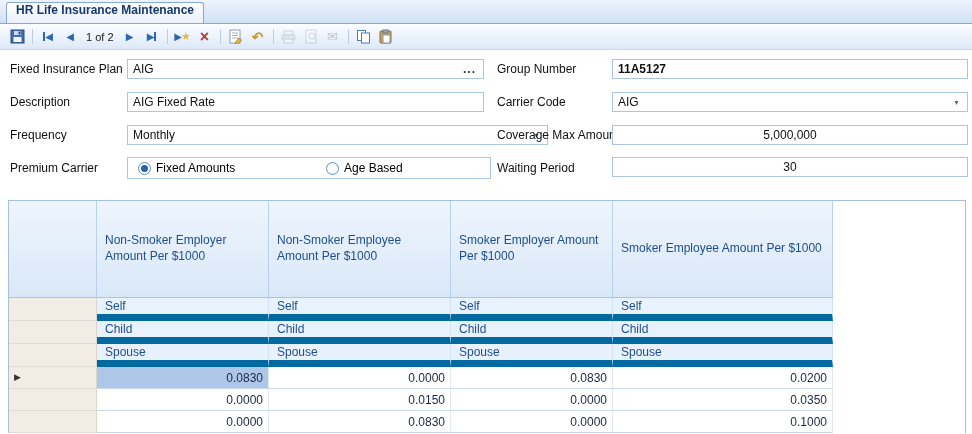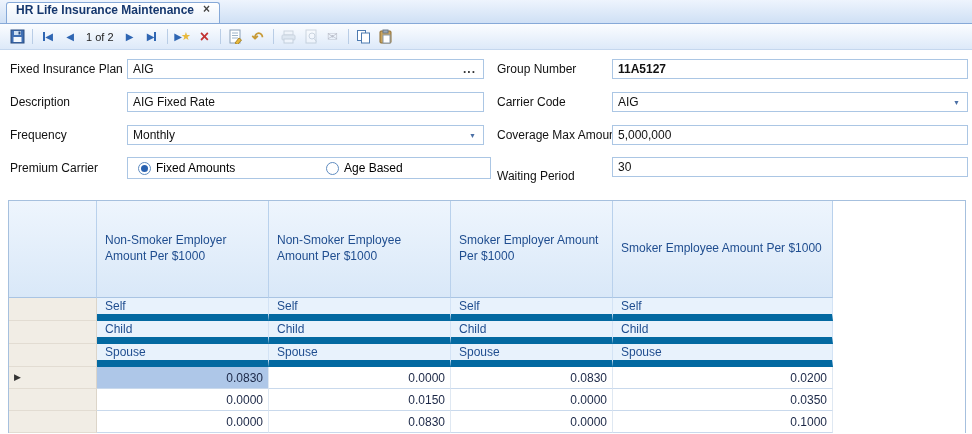--- a/index.html
+++ b/index.html
@@ -5,43 +5,43 @@
   html,body{margin:0;padding:0;}
   body{
     width:972px;height:434px;position:relative;overflow:hidden;
     font-family:"Liberation Sans",sans-serif;font-size:12px;background:#fff;
   }
   
   .tabstrip{position:absolute;left:0;top:0;width:100%;height:23px;
     background:linear-gradient(#eef4fd,#cfe0f5);border-bottom:1px solid #86a9d8;}
   .tab{position:absolute;left:6px;top:2px;height:21px;box-sizing:border-box;
     background:linear-gradient(#ffffff,#e9f1fb);border:1px solid #86a9d8;border-bottom:none;
-    border-radius:3px 3px 0 0;display:flex;align-items:flex-start;gap:9px;padding:0 9px;
-    color:#15376e;font-weight:bold;}
+    border-radius:3px 3px 0 0;display:flex;align-items:center;gap:9px;padding:0 9px;
+    color:#15376e;font-weight:bold;flex-direction:column;}
   .tab-close{font-weight:bold;color:#444;font-size:12px;cursor:pointer;line-height:1;}
   
   .toolbar{position:absolute;left:0;top:24px;width:100%;height:26px;box-sizing:border-box;
     background:linear-gradient(#fbfdff,#dde9f9);border-bottom:1px solid #c5d7ee;
     display:flex;align-items:center;padding-left:6px;}
   .tbtn{display:flex;align-items:center;justify-content:center;min-width:22px;height:20px;
     background:none;border:none;padding:0 1px;margin:0;cursor:pointer;}
   .sep{width:1px;height:15px;background:#b9cde6;margin:0 4px;display:inline-block;}
   .nav{color:#2f66b3;font-size:10px;line-height:1;}
   .endbar{width:2px;height:9px;background:#2f66b3;display:inline-block;}
   .recpos{font-size:11px;color:#222;padding:0 5px;white-space:nowrap;}
   .x-del{color:#c23232;font-size:16px;font-weight:bold;line-height:1;}
   .undo{color:#c79a36;font-size:14px;font-weight:bold;line-height:1;}
   .mail{color:#667;font-size:13px;line-height:1;}
   .star{color:#e8b93c;font-size:11px;line-height:1;margin-left:-1px;}
   .disabled{opacity:.35;}
   
   .flabel{position:absolute;color:#111;white-space:nowrap;}
   .input{position:absolute;height:20px;border:1px solid #abc6e4;font-family:inherit;font-size:12px;
     padding:0 5px;color:#111;box-sizing:border-box;background:#fff;outline:none;}
-  .right{text-align:left;}
+  .right{text-align:center;}
   .wrap{position:absolute;height:20px;border:1px solid #abc6e4;background:#fff;box-sizing:border-box;
     display:flex;align-items:center;}
   .wrap input{flex:1;min-width:0;border:none;outline:none;height:100%;padding:0 5px;
     font-family:inherit;font-size:12px;color:#111;background:transparent;}
   .ellipsis{padding:0 7px;color:#333;font-weight:bold;letter-spacing:1px;cursor:pointer;}
   .dd-value{flex:1;padding-left:5px;color:#111;}
   .dd-arrow{font-size:7px;color:#4a6fa5;padding:0 7px;cursor:pointer;}
   .pm-box{position:absolute;height:22px;border:1px solid #abc6e4;background:#fff;box-sizing:border-box;
     display:flex;align-items:center;}
   .radio-group{display:flex;align-items:center;gap:5px;margin-left:10px;}
@@ -163,21 +163,21 @@
 <span class="flabel" style="left:10px;top:62px;">Fixed Insurance Plan</span>
 <div class="wrap" style="left:127px;top:59px;width:357px;">
   <input value="AIG" style="">
   <span class="ellipsis">...</span>
 </div>
 
 <span class="flabel" style="left:10px;top:95px;">Description</span>
 <input class="input" style="left: 127px; top: 92px; width: 357px;" value="AIG Fixed Rate">
 
 <span class="flabel" style="left:10px;top:128px;">Frequency</span>
-<div class="wrap" style="left:127px;top:125px;width:357px;">
+<div class="wrap" style="left:127px;top:125px;width:421px;">
   <span class="dd-value">Monthly</span>
   <span class="dd-arrow">▼</span>
 </div>
 
 <span class="flabel" style="left:10px;top:161px;">Premium Carrier</span>
 <div class="pm-box" style="left:127px;top:157px;width:364px;">
   <div class="radio-group rg1">
     <span class="radio checked"></span>
     <span>Fixed Amounts</span>
   </div>
@@ -192,21 +192,21 @@
 
 <span class="flabel" style="left:497px;top:95px;">Carrier Code</span>
 <div class="wrap" style="left:612px;top:92px;width:356px;">
   <span class="dd-value">AIG</span>
   <span class="dd-arrow">▼</span>
 </div>
 
 <span class="flabel" style="left:497px;top:128px;">Coverage Max Amount</span>
 <input class="input right" style="left: 612px; top: 125px; width: 356px;" value="5,000,000">
 
-<span class="flabel" style="left:497px;top:161px;margin-top:8px;">Waiting Period</span>
+<span class="flabel" style="left:497px;top:161px;">Waiting Period</span>
 <input class="input right" style="left: 612px; top: 157px; width: 356px;" value="30">
 
 <div class="grid">
   <div class="corner"></div>
   <div class="gh">Non-Smoker Employer Amount Per $1000</div>
   <div class="gh">Non-Smoker Employee Amount Per $1000</div>
   <div class="gh">Smoker Employer Amount Per $1000</div>
   <div class="gh">Smoker Employee Amount Per $1000</div>
   <div class="filler"></div>
 

